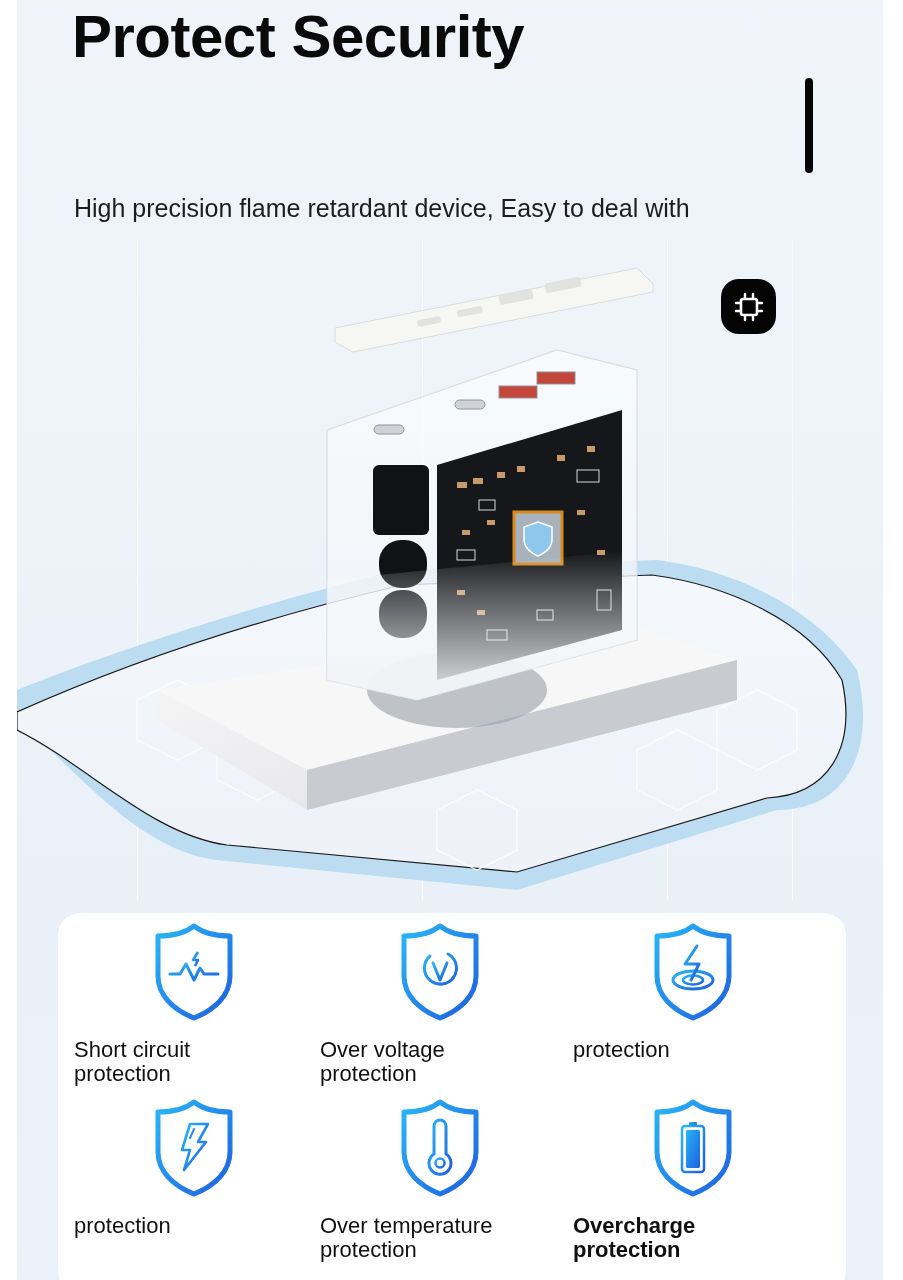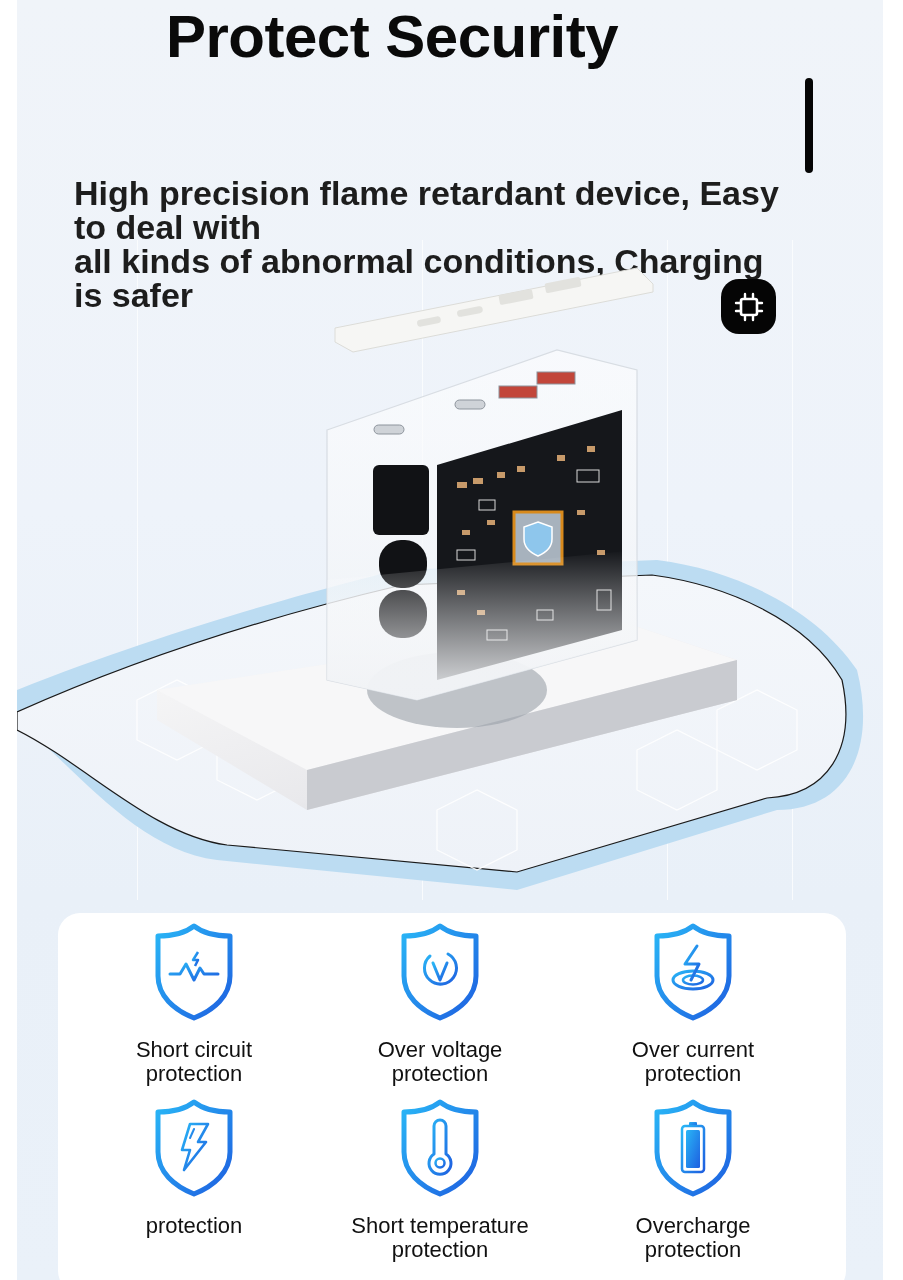--- a/index.html
+++ b/index.html
@@ -10,45 +10,45 @@
     position: absolute; left: 17px; top: 0; width: 866px; height: 1280px;
     background: linear-gradient(180deg, #f0f4f9 0%, #eef3fa 40%, #e9f0f8 70%, #eaf1f9 100%);
   }
   .guide-line { position: absolute; top: 240px; width: 1px; height: 660px; background: rgba(255,255,255,0.7); }
 
   .title {
     position: absolute; left: 72px; top: 0px; width: 640px;
     font-size: 60px; line-height: 74px; font-weight: 700; letter-spacing: -0.5px;
     color: #0a0a0a;
   }
-  .title span { display: block; text-align: center; }
+  .title span { display: block; }
   .accent-bar {
     position: absolute; left: 805px; top: 78px; width: 8px; height: 95px;
     background: #050505; border-radius: 4px;
   }
   .subtitle {
-    position: absolute; left: 74px; top: 176px; width: 720px;
-    font-size: 34px; line-height: 34px; color: #1d1d1d; font-weight: 700;
+    position: absolute; left: 74px; top: 191px; width: 720px;
+    font-size: 25px; line-height: 34px; color: #1d1d1d; font-weight: 400;
   }
   .subtitle span { display: block; }
 
   .chip-badge {
     position: absolute; left: 721px; top: 279px; width: 55px; height: 55px;
     background: #050505; border-radius: 18px;
     display: flex; align-items: center; justify-content: center;
   }
 
   .illustration { position: absolute; left: 17px; top: 250px; width: 866px; height: 650px; }
 
   .card {
     position: absolute; left: 58px; top: 913px; width: 788px; height: 380px;
     background: #ffffff; border-radius: 22px;
   }
   .feature {
-    position: absolute; width: 240px; text-align: center;
+    position: absolute; width: 240px; text-align: left;
   }
   .feature .icon { display: block; margin: 0 auto; width: 84px; height: 100px; }
   .feature .label {
     margin-top: 16px; font-size: 22px; line-height: 24px; color: #111;
   }
   .feature .label span { display: block; }
 </style>
 </head>
 <body>
 
@@ -60,21 +60,20 @@
 </div>
 
 <h1 class="title">
   <span>Protect Security</span>
 </h1>
 
 <div class="accent-bar"></div>
 
 <p class="subtitle">
   <span>High precision flame retardant device, Easy to deal with</span>
-  <span>all kinds of abnormal conditions, Charging is safer</span>
 </p>
 
 <div class="chip-badge">
   <svg width="34" height="34" viewBox="0 0 34 34">
     <rect x="9" y="9" width="16" height="16" rx="2" fill="none" stroke="#fff" stroke-width="2.6"></rect>
     <g stroke="#fff" stroke-width="2.4" stroke-linecap="round">
       <line x1="13" y1="4" x2="13" y2="8"></line>
         <line x1="21" y1="4" x2="21" y2="8"></line>
       <line x1="13" y1="26" x2="13" y2="30"></line>
         <line x1="21" y1="26" x2="21" y2="30"></line>
@@ -211,21 +210,20 @@
 </div>
 
 <div class="feature" style="left:573px; top:922px;">
   <svg class="icon" viewBox="0 0 84 100">
     <path d="M42 4 C 52 12, 64 14, 78 14 L 78 54 C 78 74, 62 88, 42 96 C 22 88, 6 74, 6 54 L 6 14 C 20 14, 32 12, 42 4 Z" fill="none" stroke="url(#shieldGrad)" stroke-width="5" stroke-linejoin="round"></path>
     <ellipse cx="42" cy="58" rx="20" ry="9" fill="none" stroke="url(#shieldGrad)" stroke-width="3"></ellipse>
     <ellipse cx="42" cy="58" rx="10" ry="4.5" fill="none" stroke="url(#shieldGrad)" stroke-width="2.5"></ellipse>
     <path d="M46 24 L34 42 H48 L40 58" fill="none" stroke="url(#shieldGrad)" stroke-width="3" stroke-linejoin="round" stroke-linecap="round"></path>
   </svg>
   <div class="label">
-    <span>Over current</span>
     <span>protection</span>
   </div>
 </div>
 
 <div class="feature" style="left:74px; top:1098px;">
   <svg class="icon" viewBox="0 0 84 100">
     <path d="M42 4 C 52 12, 64 14, 78 14 L 78 54 C 78 74, 62 88, 42 96 C 22 88, 6 74, 6 54 L 6 14 C 20 14, 32 12, 42 4 Z" fill="none" stroke="url(#shieldGrad)" stroke-width="5" stroke-linejoin="round"></path>
     <path d="M38 26 H56 L46 44 H54 L32 72 L38 52 H30 Z" fill="none" stroke="url(#shieldGrad)" stroke-width="2.6" stroke-linejoin="round"></path>
     <path d="M42 31 L38 40" stroke="url(#shieldGrad)" stroke-width="2" stroke-linecap="round"></path>
   </svg>
@@ -235,26 +233,26 @@
 </div>
 
 <div class="feature" style="left:320px; top:1098px;">
   <svg class="icon" viewBox="0 0 84 100">
     <path d="M42 4 C 52 12, 64 14, 78 14 L 78 54 C 78 74, 62 88, 42 96 C 22 88, 6 74, 6 54 L 6 14 C 20 14, 32 12, 42 4 Z" fill="none" stroke="url(#shieldGrad)" stroke-width="5" stroke-linejoin="round"></path>
     <path d="M36 28 A 6 6 0 0 1 48 28 V 56 A 11 11 0 1 1 36 56 Z" fill="none" stroke="url(#shieldGrad)" stroke-width="3" stroke-linejoin="round"></path>
     <line x1="42" y1="32" x2="42" y2="60" stroke="url(#shieldGrad)" stroke-width="2.5"></line>
     <circle cx="42" cy="65" r="4.5" fill="none" stroke="url(#shieldGrad)" stroke-width="2.5"></circle>
   </svg>
   <div class="label">
-    <span>Short temperature</span>
-    <span>protection</span>
-  </div>
-</div>
-
-<div class="feature" style="left:573px; top:1098px;">
+    <span>Over temperature</span>
+    <span>protection</span>
+  </div>
+</div>
+
+<div class="feature" style="left:573px; top:1098px;font-weight:bold;">
   <svg class="icon" viewBox="0 0 84 100">
     <path d="M42 4 C 52 12, 64 14, 78 14 L 78 54 C 78 74, 62 88, 42 96 C 22 88, 6 74, 6 54 L 6 14 C 20 14, 32 12, 42 4 Z" fill="none" stroke="url(#shieldGrad)" stroke-width="5" stroke-linejoin="round"></path>
     <rect x="38" y="24" width="8" height="4" rx="1" fill="url(#shieldGrad)"></rect>
     <rect x="31" y="28" width="22" height="46" rx="3" fill="none" stroke="url(#shieldGrad)" stroke-width="2.5"></rect>
     <rect x="35" y="32" width="14" height="38" rx="1.5" fill="url(#shieldGrad)"></rect>
   </svg>
   <div class="label">
     <span>Overcharge</span>
     <span>protection</span>
   </div>

